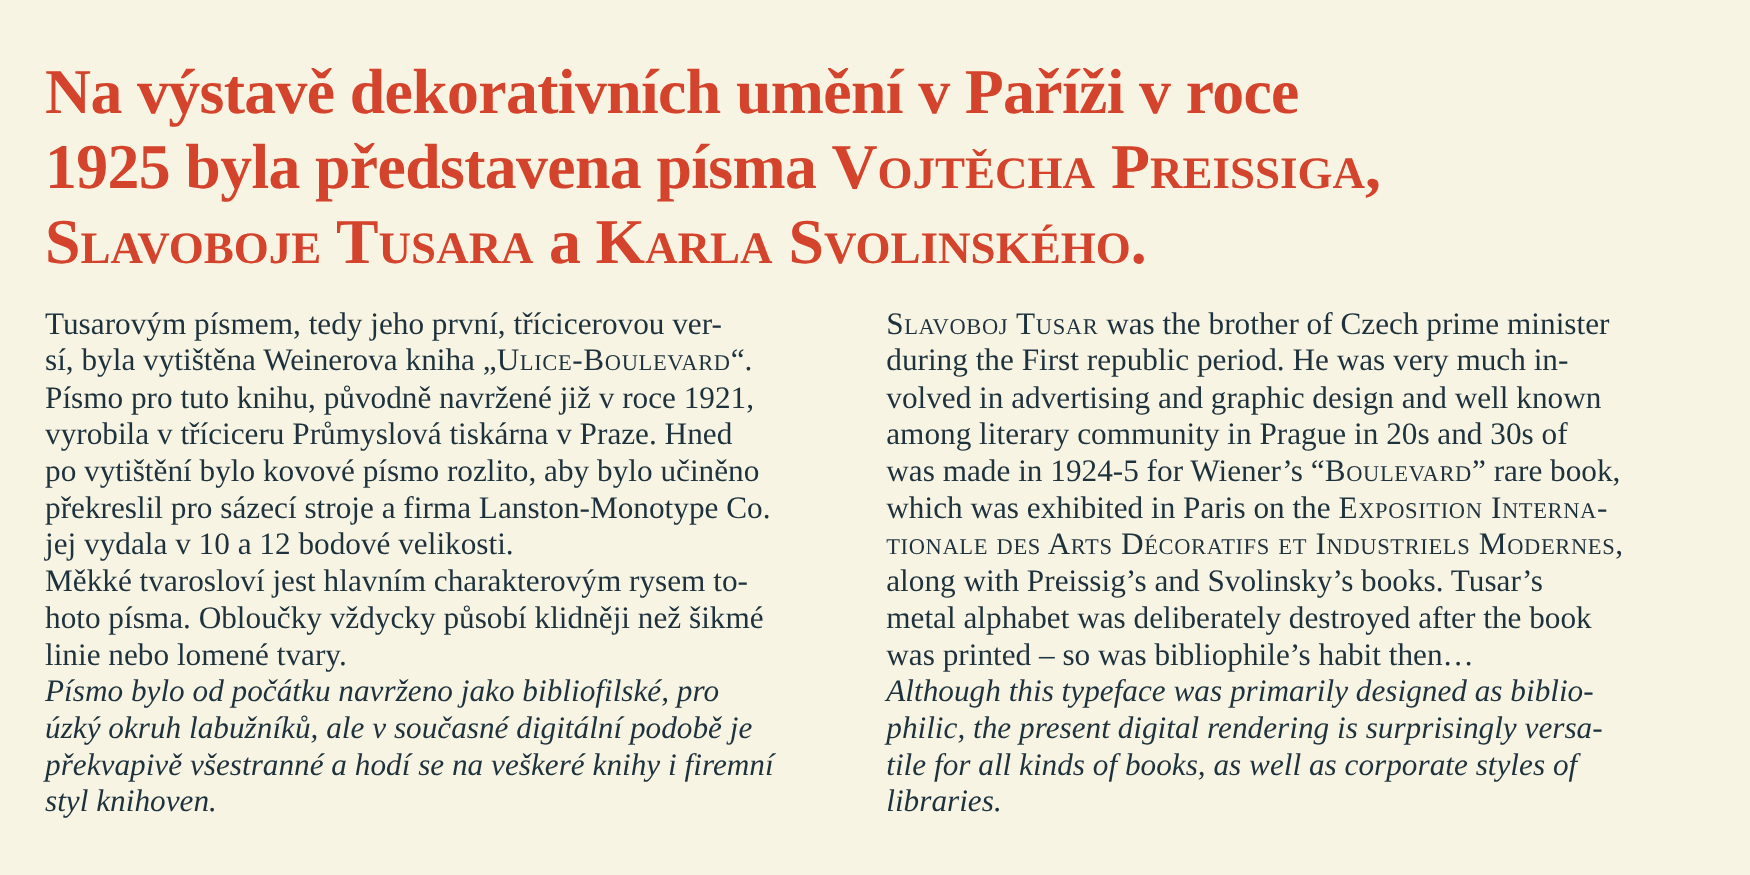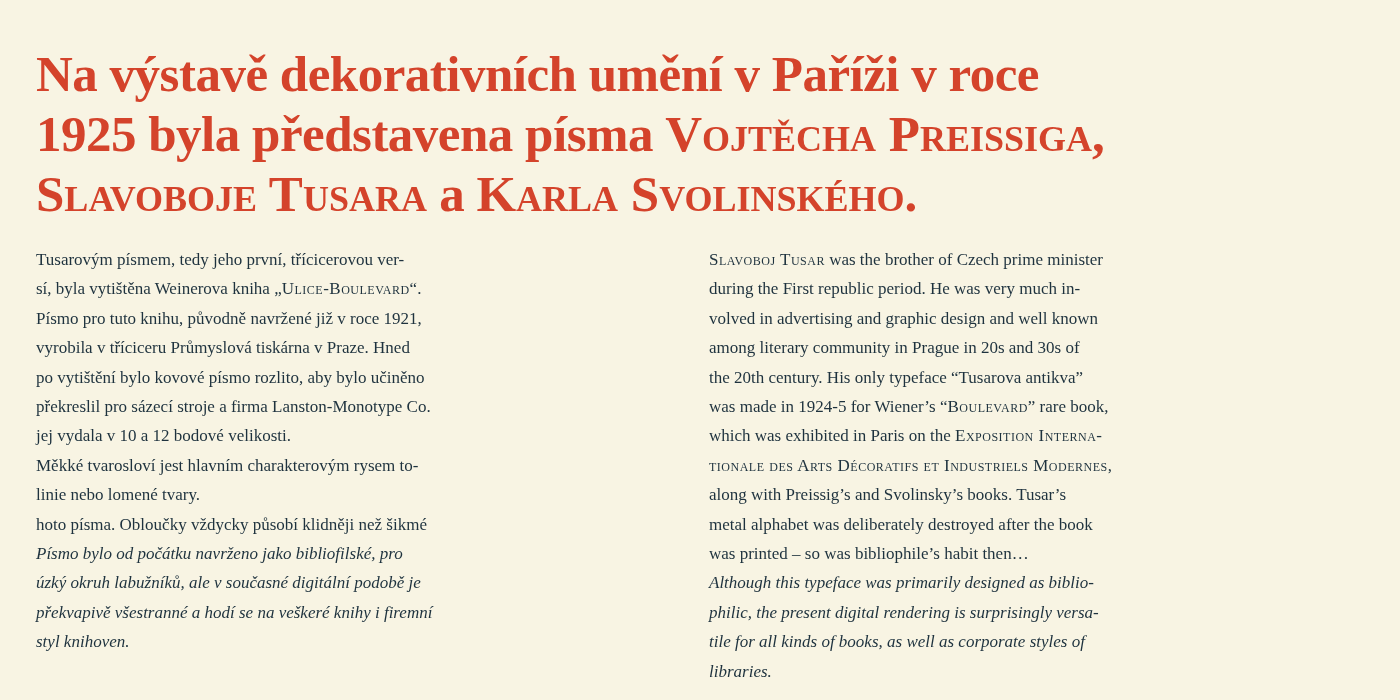--- a/index.html
+++ b/index.html
@@ -32,21 +32,21 @@
   .headline .sc { letter-spacing: 0; }
   
   .columns {
     display: flex;
     gap: 18px;
     margin-top: 21px;
     color: #1e323e;
   }
   .col {
     width: 664px;
-    font-size: 17px;
+    font-size: 25px;
     line-height: 29.4px;
   }
   .col .line { white-space: pre; }
   .col .it { font-style: italic; }
   .col .sc { letter-spacing: 0.5px; }
 </style>
 </head>
 <body>
 
 <div class="page">
@@ -60,33 +60,32 @@
   <div class="columns">
     <div class="col">
         <div class="line"><span>Tusarovým písmem, tedy jeho první, třícicerovou ver-</span></div>
         <div class="line"><span>sí, byla vytištěna Weinerova kniha „</span><span class="sc">Ulice-Boulevard</span><span>“.</span></div>
         <div class="line"><span>Písmo pro tuto knihu, původně navržené již v roce 1921,</span></div>
         <div class="line"><span>vyrobila v tříciceru Průmyslová tiskárna v Praze. Hned</span></div>
         <div class="line"><span>po vytištění bylo kovové písmo rozlito, aby bylo učiněno</span></div>
         <div class="line"><span>překreslil pro sázecí stroje a firma Lanston-Monotype Co.</span></div>
         <div class="line"><span>jej vydala v 10 a 12 bodové velikosti.</span></div>
         <div class="line"><span>Měkké tvarosloví jest hlavním charakterovým rysem to-</span></div>
+        <div class="line"><span>hoto písma. Obloučky vždycky působí klidněji než šikmé</span></div>
         <div class="line"><span>linie nebo lomené tvary.</span></div>
-        <div class="line"><span>hoto písma. Obloučky vždycky působí klidněji než šikmé</span></div>
         <div class="line it"><span>Písmo bylo od počátku navrženo jako bibliofilské, pro</span></div>
         <div class="line it"><span>úzký okruh labužníků, ale v současné digitální podobě je</span></div>
         <div class="line it"><span>překvapivě všestranné a hodí se na veškeré knihy i firemní</span></div>
         <div class="line it"><span>styl knihoven.</span></div>
       </div>
     <div class="col">
         <div class="line"><span class="sc">Slavoboj Tusar</span><span> was the brother of Czech prime minister</span></div>
         <div class="line"><span>during the First republic period. He was very much in-</span></div>
         <div class="line"><span>volved in advertising and graphic design and well known</span></div>
         <div class="line"><span>among literary community in Prague in 20s and 30s of</span></div>
-        <div class="line"><span>the 20th century. His only typeface “Tusarova antikva”</span></div>
         <div class="line"><span>was made in 1924-5 for Wiener’s “</span><span class="sc">Boulevard</span><span>” rare book,</span></div>
         <div class="line"><span>which was exhibited in Paris on the </span><span class="sc">Exposition Interna-</span></div>
         <div class="line"><span class="sc">tionale des Arts Décoratifs et Industriels Modernes,</span></div>
         <div class="line"><span>along with Preissig’s and Svolinsky’s books. Tusar’s</span></div>
         <div class="line"><span>metal alphabet was deliberately destroyed after the book</span></div>
         <div class="line"><span>was printed – so was bibliophile’s habit then…</span></div>
         <div class="line it"><span>Although this typeface was primarily designed as biblio-</span></div>
         <div class="line it"><span>philic, the present digital rendering is surprisingly versa-</span></div>
         <div class="line it"><span>tile for all kinds of books, as well as corporate styles of</span></div>
         <div class="line it"><span>libraries.</span></div>

